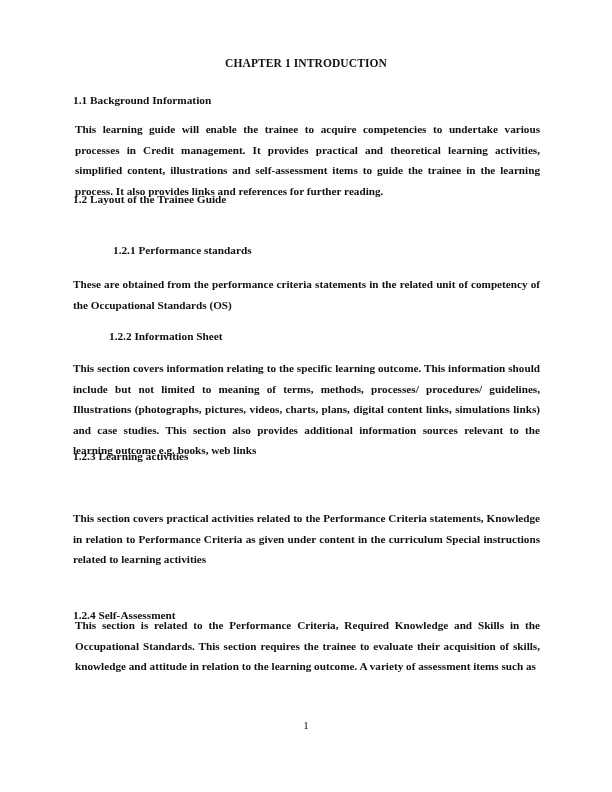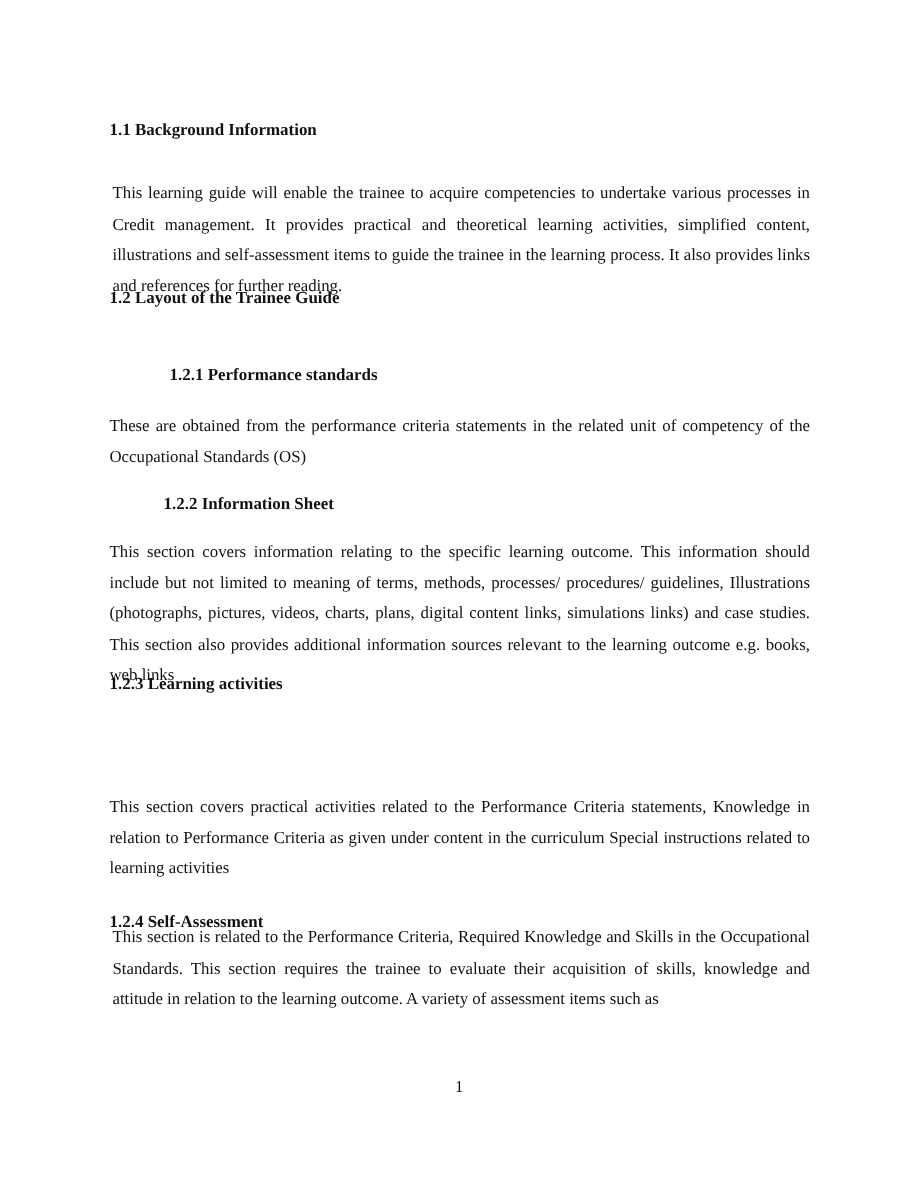--- a/index.html
+++ b/index.html
@@ -38,48 +38,50 @@
       font-size: 11.3px;
     }
     .p {
       position: absolute;
       left: 73px;
       width: 467px;
       font-size: 11.2px;
       line-height: 20.6px;
       text-align: justify;
       text-align-last: left;
+      font-weight: bold;
     }
     .p.indent1 { left: 75px; width: 465px; }
     .page-number {
       position: absolute;
       top: 719px;
       left: 0;
       width: 612px;
       text-align: center;
       font-size: 11px;
     }
   </style>
 </head>
 <body>
 
 <div class="page">
 
+  <div class="chapter-title">CHAPTER 1 INTRODUCTION</div>
 
-  <div class="h" style="top:81px;text-align:center;">1.1 Background Information</div>
+  <div class="h" style="top:94px;text-align:center;">1.1 Background Information</div>
   <div class="p indent1" style="top:119px;">This learning guide will enable the trainee to acquire competencies to undertake various processes in Credit management. It provides practical and theoretical learning activities, simplified content, illustrations and self-assessment items to guide the trainee in the learning process. It also provides links and references for further reading.</div>
 
   <div class="h" style="top:193px;">1.2 Layout of the Trainee Guide</div>
 
   <div class="h" style="top:244px;margin-left:40px;">1.2.1 Performance standards</div>
   <div class="p" style="top:274px;">These are obtained from the performance criteria statements in the related unit of competency of the Occupational Standards (OS)</div>
 
   <div class="h" style="top:330px;margin-left:36px;">1.2.2 Information Sheet</div>
   <div class="p" style="top:358px;">This section covers information relating to the specific learning outcome. This information should include but not limited to meaning of terms, methods, processes/ procedures/ guidelines, Illustrations (photographs, pictures, videos, charts, plans, digital content links, simulations links) and case studies. This section also provides additional information sources relevant to the learning outcome e.g. books, web links</div>
 
   <div class="h" style="top:450px;">1.2.3 Learning activities</div>
-  <div class="p" style="top:508px;margin-top:20px;">This section covers practical activities related to the Performance Criteria statements, Knowledge in relation to Performance Criteria as given under content in the curriculum Special instructions related to learning activities</div>
+  <div class="p" style="top:508px;">This section covers practical activities related to the Performance Criteria statements, Knowledge in relation to Performance Criteria as given under content in the curriculum Special instructions related to learning activities</div>
 
   <div class="h" style="top:609px;">1.2.4 Self-Assessment</div>
   <div class="p indent1" style="top:615px;">This section is related to the Performance Criteria, Required Knowledge and Skills in the Occupational Standards. This section requires the trainee to evaluate their acquisition of skills, knowledge and attitude in relation to the learning outcome. A variety of assessment items such as</div>
 
   <div class="page-number">1</div>
 </div>
 
 </body></html>

